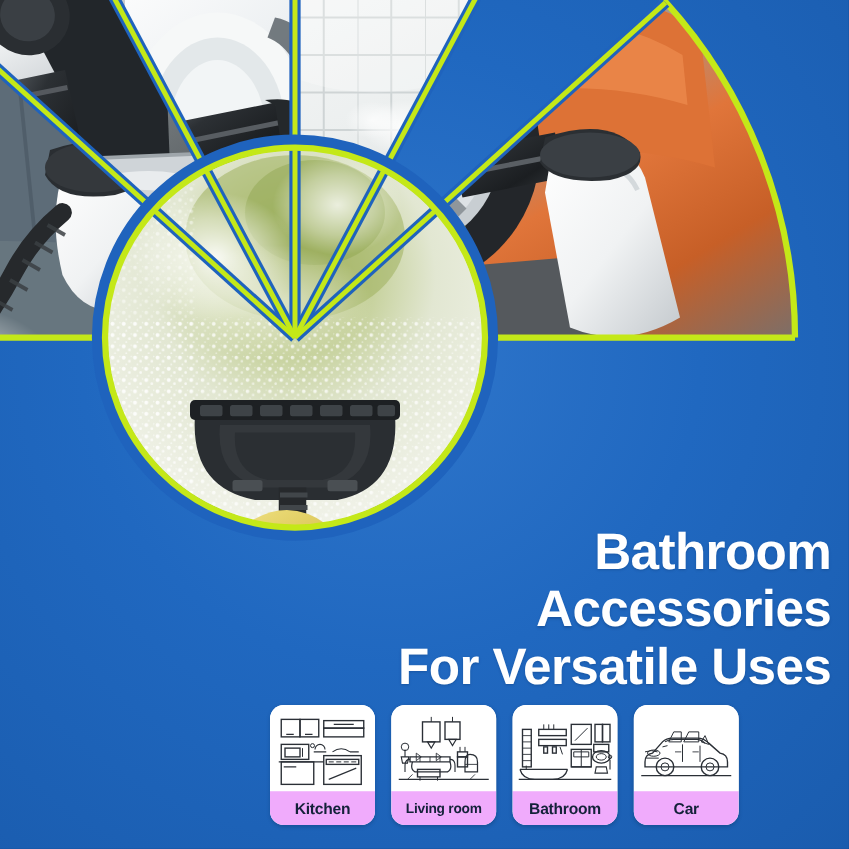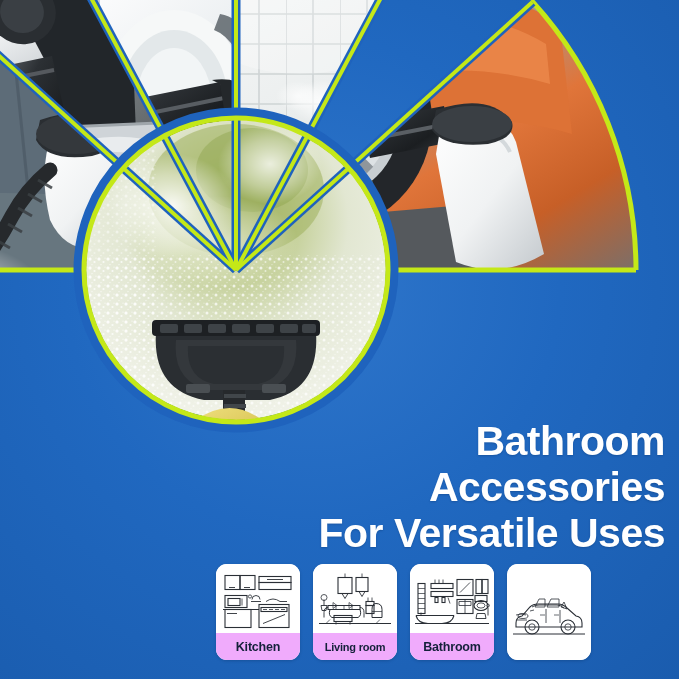--- a/index.html
+++ b/index.html
@@ -627,17 +627,18 @@
           <circle cx="22" cy="42" r="7"></circle>
           <circle cx="22" cy="42" r="3.2" stroke-width="0.8"></circle>
           <circle cx="58" cy="42" r="7"></circle>
           <circle cx="58" cy="42" r="3.2" stroke-width="0.8"></circle>
 
           <path d="M24 25 l-4 1" stroke-width="0.8"></path>
 
           <path d="M3 49 h72" stroke-width="1"></path>
         </svg>
       </div>
+      <div class="card-label">Car</div>
     </div>
 
   </div>
 
 </div>
 
 </body></html>

